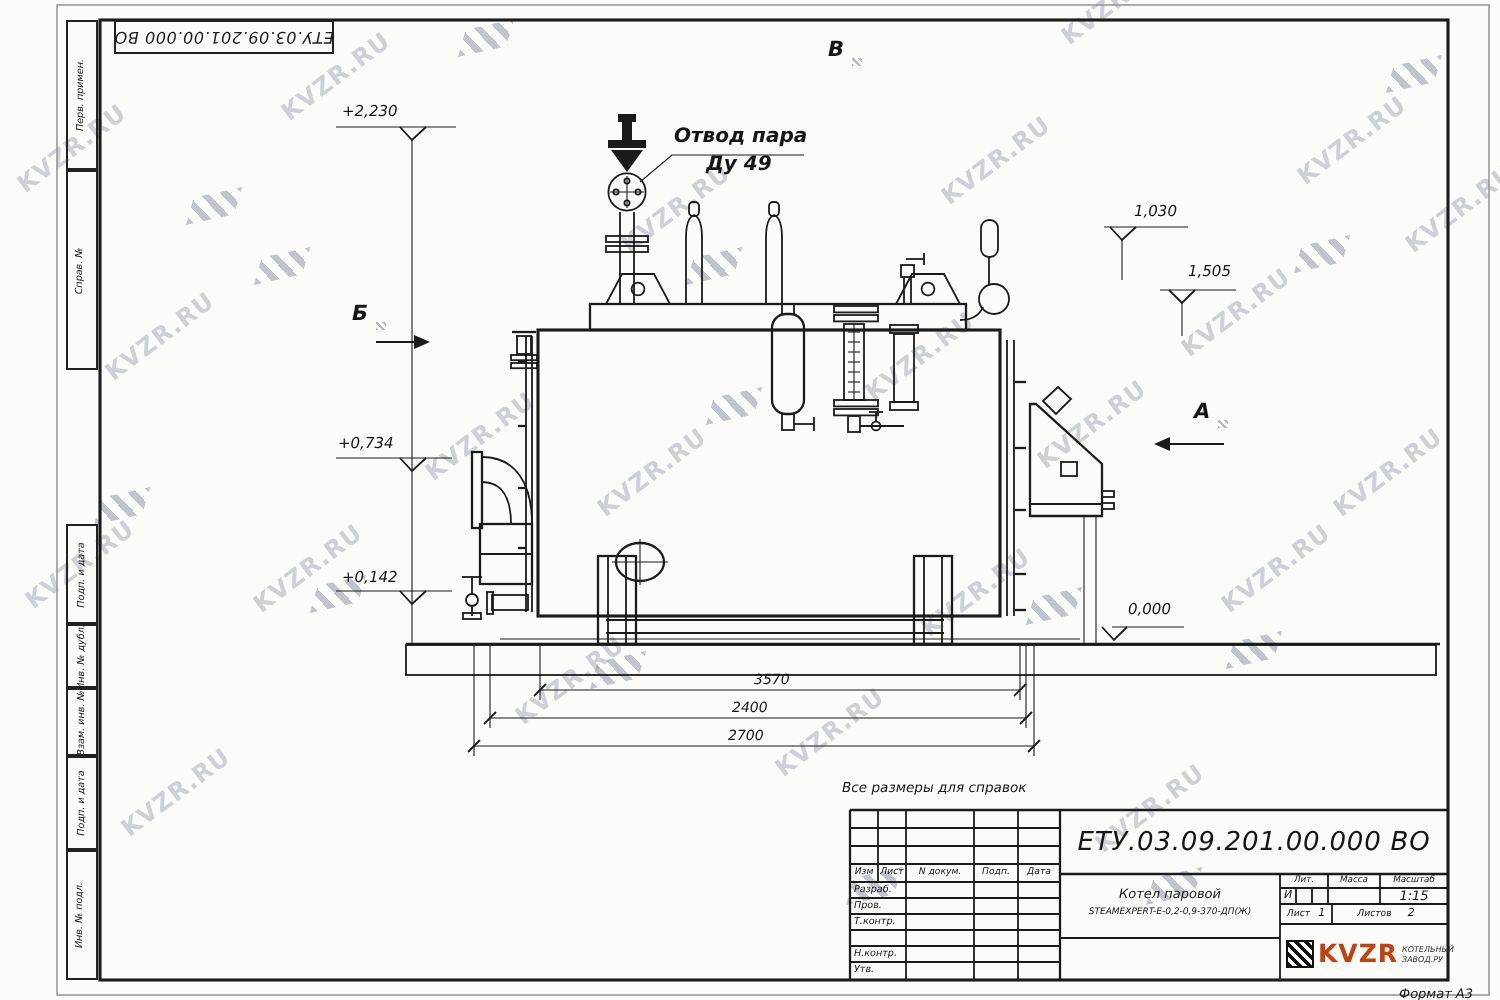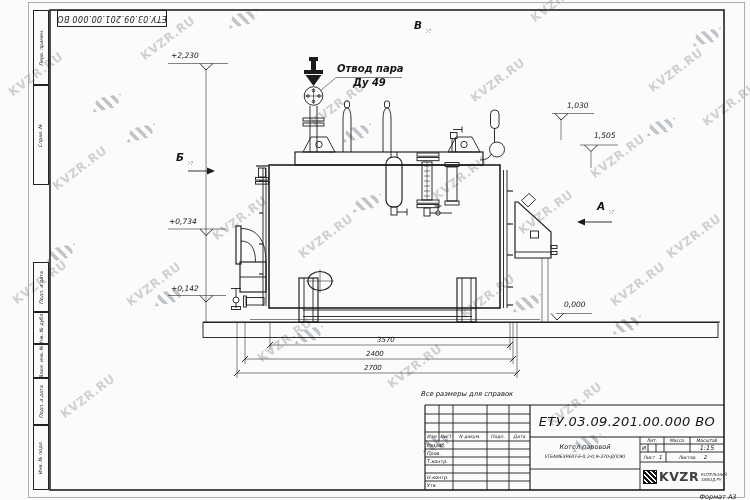--- a/index.html
+++ b/index.html
@@ -33,21 +33,21 @@
         display:flex;align-items:center;justify-content:center;background:transparent}
   .mbox span{transform:rotate(-90deg);font-size:4.8px;font-style:italic;white-space:nowrap;color:#222}
   .topdoc{position:absolute;left:57px;top:10px;width:110px;height:17px;border:1.2px solid #222;
         box-sizing:border-box;display:flex;align-items:center;justify-content:center}
   .topdoc span{transform:rotate(180deg);font-size:8px;font-style:italic;white-space:nowrap;letter-spacing:.3px}
   
   .tbc{position:absolute;font-style:italic;display:flex;align-items:center;justify-content:center;
        text-align:center;white-space:nowrap;color:#151515}
   .kvlogo{position:absolute;left:643px;top:470px;width:14px;height:14px;
        background:repeating-linear-gradient(45deg,#101010 0 1.7px,#fff 1.7px 3.5px);border:1px solid #101010;box-sizing:border-box}
-  .kvname{position:absolute;left:659px;top:469px;font-size:12.5px;font-weight:bold;letter-spacing:.5px;color:#404040}
+  .kvname{position:absolute;left:659px;top:469px;font-size:12.5px;font-weight:bold;letter-spacing:.5px;color:#c2410c}
   .kvsub{position:absolute;left:701px;top:472px;font-size:4px;font-style:italic;color:#333;line-height:5px}
 </style>
 </head>
 <body>
 
 <div>
   <div class="wmt" style="left:6px;top:88px">KVZR.RU</div>
   <div class="wmt" style="left:50px;top:182px">KVZR.RU</div>
   <div class="wmt" style="left:10px;top:296px">KVZR.RU</div>
   <div class="wmt" style="left:58px;top:410px">KVZR.RU</div>

